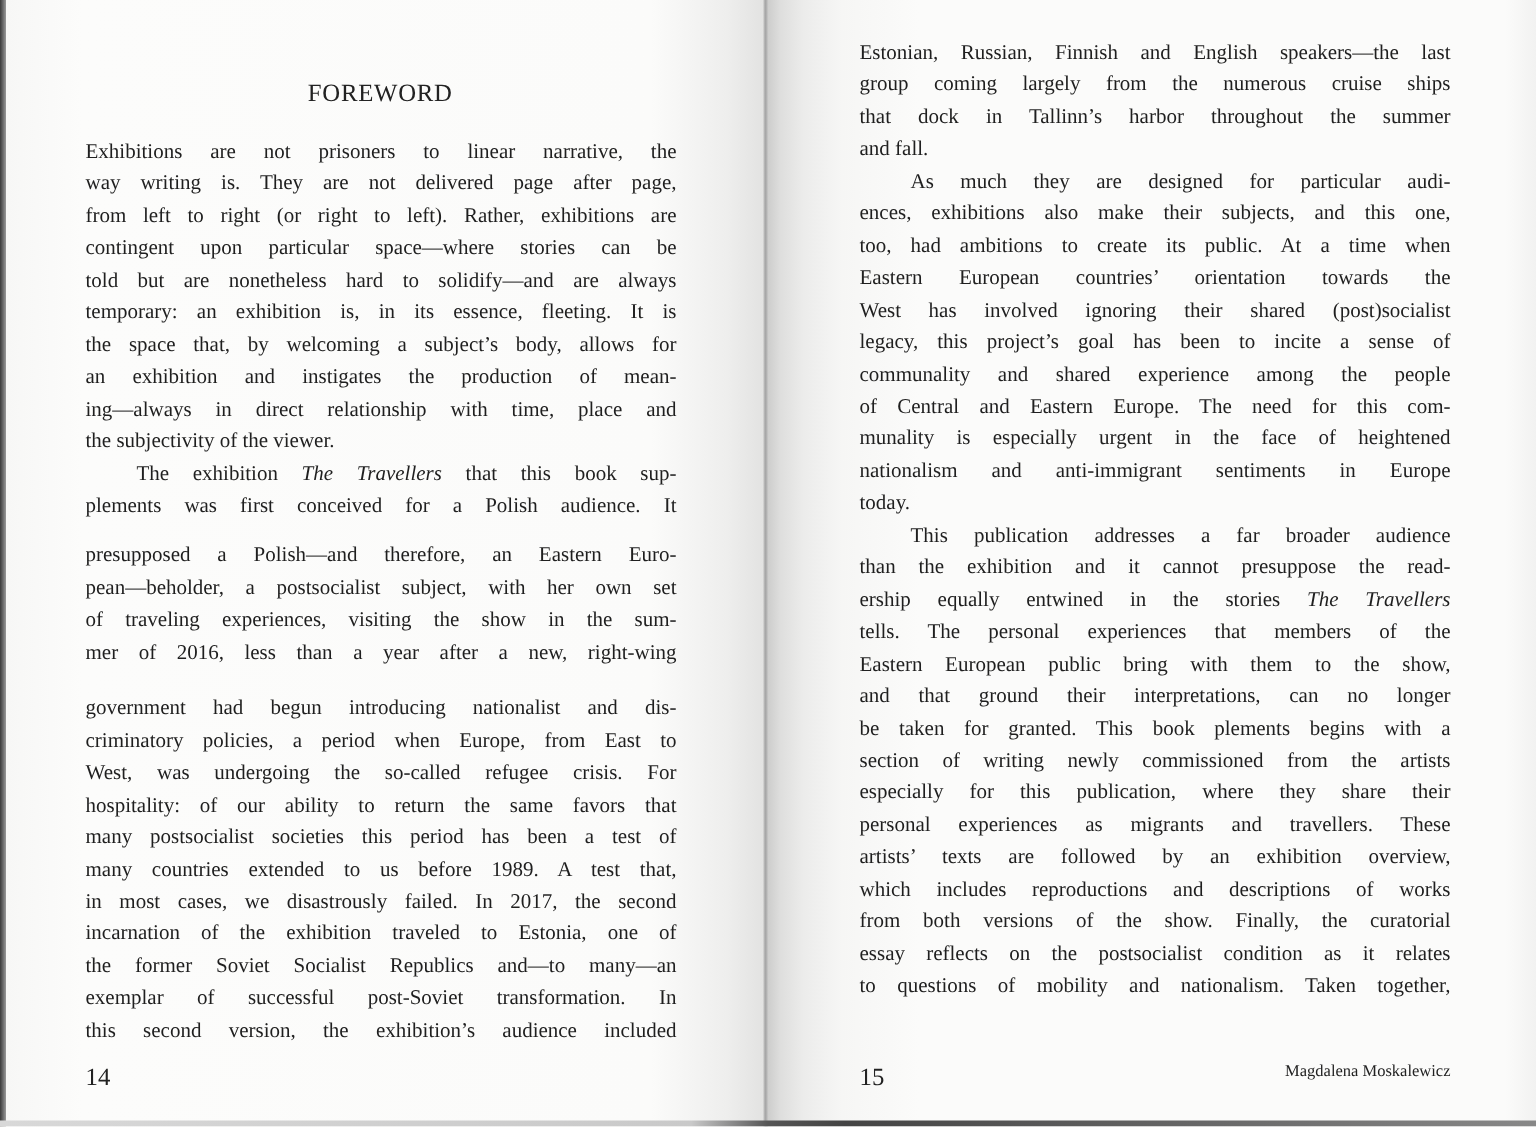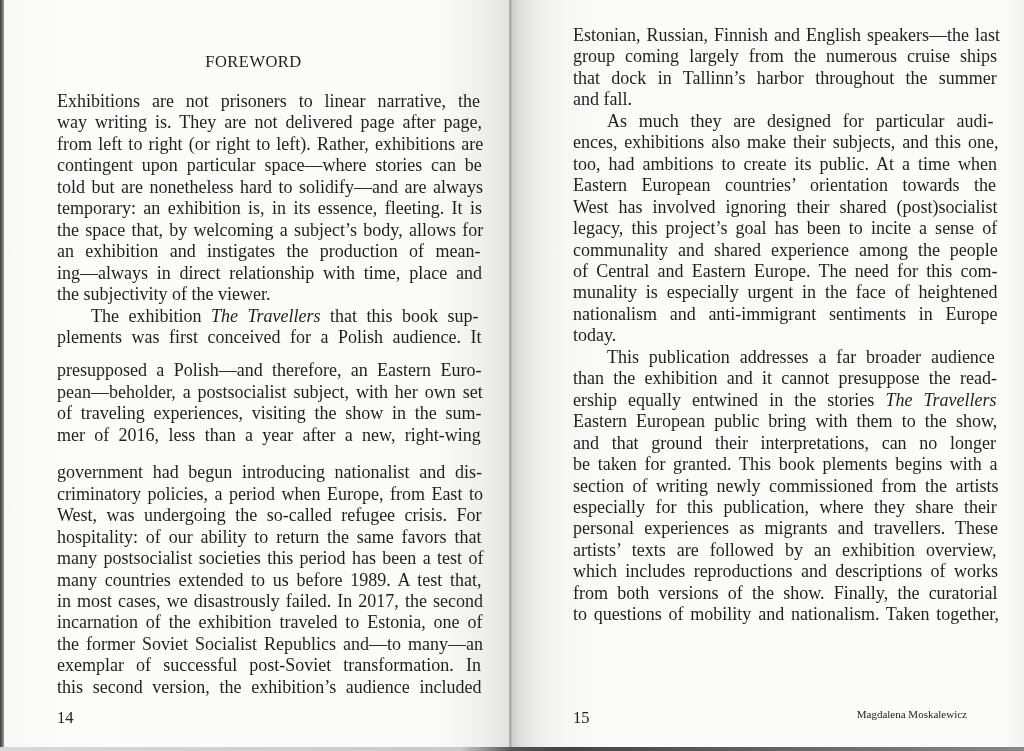--- a/index.html
+++ b/index.html
@@ -24,21 +24,21 @@
   .gutter-line {
     position: absolute; left: 509px; top: 0; width: 3px; height: 751px;
     background: linear-gradient(to right, #b5b5b5, #9c9c9c, #c8c8c8);
     opacity: 0.8;
   }
   .heading {
     position: absolute; left: 57px; width: 393px; top: 52px;
     text-align: center; font-size: 16.5px; letter-spacing: 0.5px; color: #222;
   }
   .col {
-    position: absolute; font-size: 18px; line-height: 21.45px;
+    position: absolute; font-size: 14px; line-height: 21.45px;
     text-align: justify; color: #1f1f1f;
   }
   .col-left { left: 57px; width: 394px; top: 91px; }
   .col-right { left: 573px; width: 394px; top: 25px; }
   .line { display: block; white-space: nowrap; text-align-last: justify; text-align: justify; }
   .line.last { text-align-last: left; }
   .line.indent { padding-left: 34px; }
   .line i { font-style: italic; }
   .folio {
     position: absolute; top: 708px; font-size: 16.5px; color: #222;
@@ -100,28 +100,30 @@
       <span class="line" style="white-space: nowrap; display: block; word-spacing: 5.5px;">West has involved ignoring their shared (post)socialist</span>
       <span class="line" style="white-space: nowrap; display: block; word-spacing: 3.6px;">legacy, this project’s goal has been to incite a sense of</span>
       <span class="line" style="white-space: nowrap; display: block; word-spacing: 5.5px;">communality and shared experience among the people</span>
       <span class="line" style="white-space: nowrap; display: block; word-spacing: 3.77778px;">of Central and Eastern Europe. The need for this com-</span>
       <span class="line" style="white-space: nowrap; display: block; word-spacing: 4.375px;">munality is especially urgent in the face of heightened</span>
       <span class="line" style="white-space: nowrap; display: block; word-spacing: 8.2px;">nationalism and anti-immigrant sentiments in Europe</span>
       <span class="line last" style="white-space: nowrap; display: block;">today.</span>
       <span class="line indent" style="white-space: nowrap; display: block; word-spacing: 5.33333px;">This publication addresses a far broader audience</span>
       <span class="line" style="white-space: nowrap; display: block; word-spacing: 4.75px;">than the exhibition and it cannot presuppose the read-</span>
       <span class="line" style="white-space: nowrap; display: block; word-spacing: 6.57143px;"><span>ership equally entwined in the stories </span><i>The Travellers</i><span></span></span>
+      <span class="line" style="white-space: nowrap; display: block; word-spacing: 7.57143px;">tells. The personal experiences that members of the</span>
       <span class="line" style="white-space: nowrap; display: block; word-spacing: 4.625px;">Eastern European public bring with them to the show,</span>
       <span class="line" style="white-space: nowrap; display: block; word-spacing: 8.14286px;">and that ground their interpretations, can no longer</span>
       <span class="line" style="white-space: nowrap; display: block; word-spacing: 3.22222px;">be taken for granted. This book plements begins with a</span>
       <span class="line" style="white-space: nowrap; display: block; word-spacing: 4px;">section of writing newly commissioned from the artists</span>
       <span class="line" style="white-space: nowrap; display: block; word-spacing: 6px;">especially for this publication, where they share their</span>
       <span class="line" style="white-space: nowrap; display: block; word-spacing: 5.66667px;">personal experiences as migrants and travellers. These</span>
       <span class="line" style="white-space: nowrap; display: block; word-spacing: 6.57143px;">artists’ texts are followed by an exhibition overview,</span>
       <span class="line" style="white-space: nowrap; display: block; word-spacing: 3.83333px;">which includes reproductions and descriptions of works</span>
       <span class="line" style="white-space: nowrap; display: block; word-spacing: 4.75px;">from both versions of the show. Finally, the curatorial</span>
+      <span class="line" style="white-space: nowrap; display: block; word-spacing: 3.5px;">essay reflects on the postsocialist condition as it relates</span>
       <span class="line" style="white-space: nowrap; display: block; word-spacing: 2.28571px;">to questions of mobility and nationalism. Taken together,</span>
     </div>
 
   <div class="folio folio-left">14</div>
   <div class="folio folio-right">15</div>
   <div class="running-author">Magdalena Moskalewicz</div>
 </div>
 
 </body></html>

